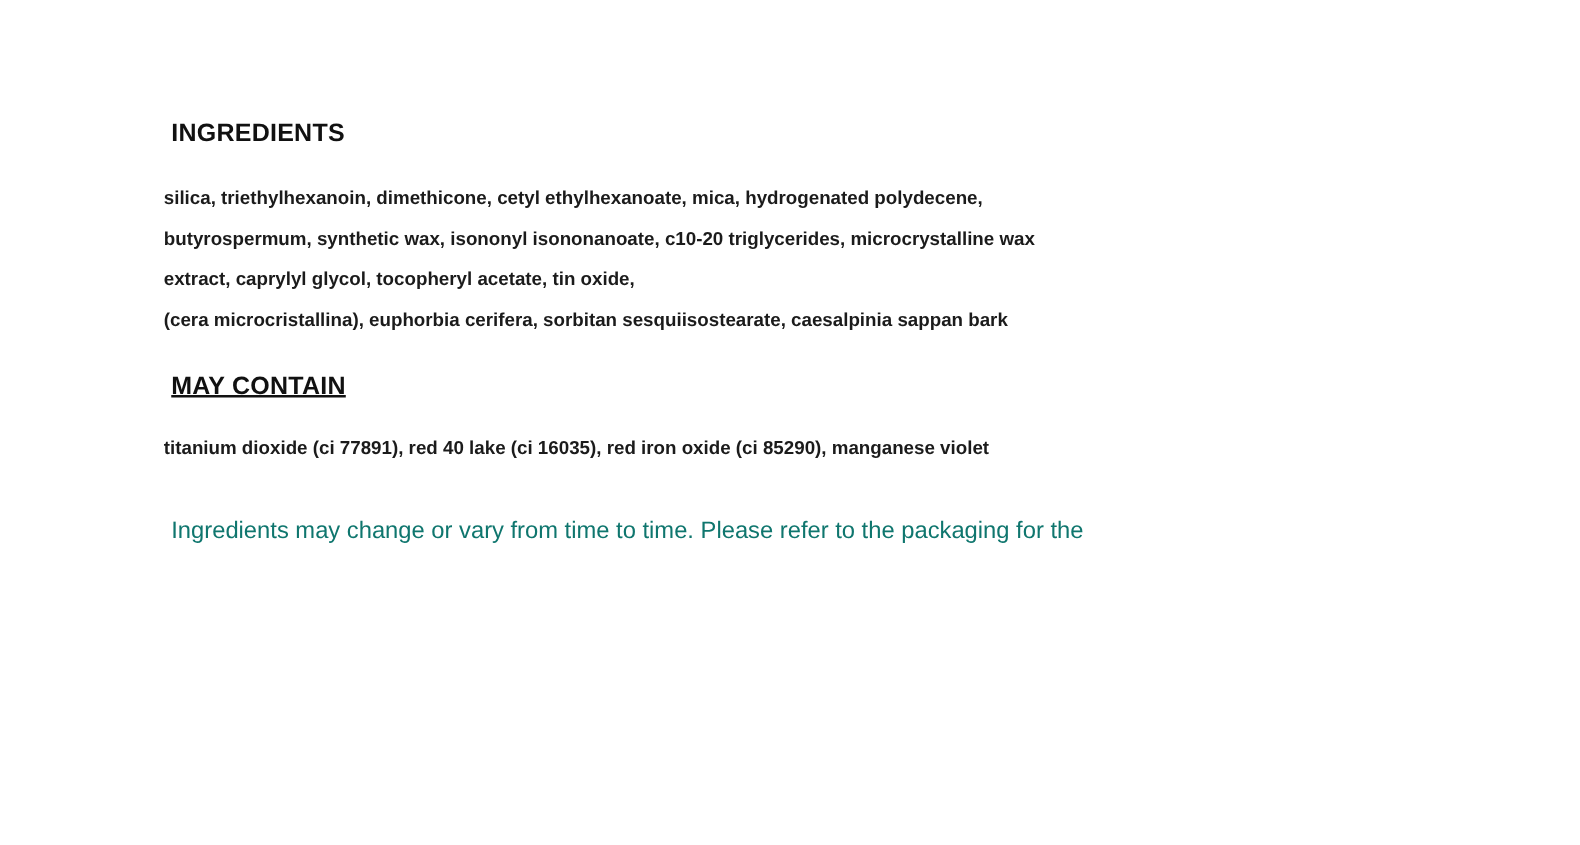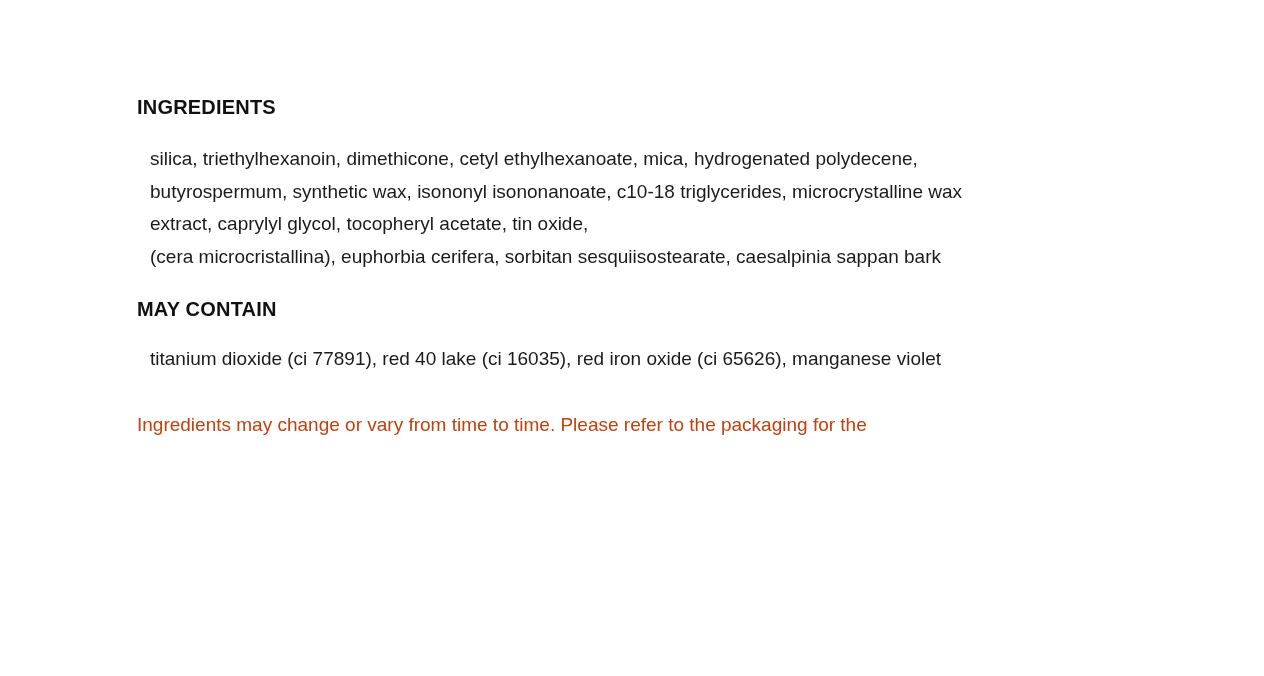--- a/index.html
+++ b/index.html
@@ -25,61 +25,61 @@
     font-weight: 700;
     line-height: 24px;
     letter-spacing: 0.2px;
     color: #111111;
     white-space: nowrap;
   }
   #ingredients-heading { top: 95px; }
   #may-contain-heading { top: 297px; }
   .body-text {
     position: absolute;
-    left: 150px;
+    left: 131px;
     margin: 0;
-    font-size: 19px;
-    font-weight: 400;
+    font-size: 15px;
+    font-weight: 700;
     line-height: 32.6px;
     color: #1b1b1b;
   }
   #ingredients-text { top: 143px; }
   #may-contain-text { top: 343px; }
   .disclaimer-text {
     position: absolute;
     left: 137px;
     top: 409px;
     margin: 0;
     font-size: 19px;
     font-weight: 400;
     line-height: 32px;
-    color: #c2410c;
+    color: #0f766e;
   }
   .text-line {
     display: block;
     white-space: nowrap;
   }
 </style>
 </head>
 <body>
 
 <div class="page" style="background: rgb(255, 255, 255); color: rgb(27, 27, 27);">
 
   <h2 class="section-heading" id="ingredients-heading" style="color: rgb(17, 17, 17);">INGREDIENTS</h2>
 
   <p class="body-text" id="ingredients-text">
     <span class="text-line">silica, triethylhexanoin, dimethicone, cetyl ethylhexanoate, mica, hydrogenated polydecene,</span>
-    <span class="text-line">butyrospermum, synthetic wax, isononyl isononanoate, c10-18 triglycerides, microcrystalline wax</span>
+    <span class="text-line">butyrospermum, synthetic wax, isononyl isononanoate, c10-20 triglycerides, microcrystalline wax</span>
     <span class="text-line">extract, caprylyl glycol, tocopheryl acetate, tin oxide,</span>
     <span class="text-line">(cera microcristallina), euphorbia cerifera, sorbitan sesquiisostearate, caesalpinia sappan bark</span>
   </p>
 
-  <h2 class="section-heading" id="may-contain-heading" style="color: rgb(17, 17, 17);">MAY CONTAIN</h2>
+  <h2 class="section-heading" id="may-contain-heading" style="color: rgb(17, 17, 17); text-decoration: underline;">MAY CONTAIN</h2>
 
   <p class="body-text" id="may-contain-text">
-    <span class="text-line">titanium dioxide (ci 77891), red 40 lake (ci 16035), red iron oxide (ci 65626), manganese violet</span>
+    <span class="text-line">titanium dioxide (ci 77891), red 40 lake (ci 16035), red iron oxide (ci 85290), manganese violet</span>
   </p>
 
   <p class="disclaimer-text">
     <span class="text-line">Ingredients may change or vary from time to time. Please refer to the packaging for the</span>
   </p>
 
 </div>
 
 </body></html>

